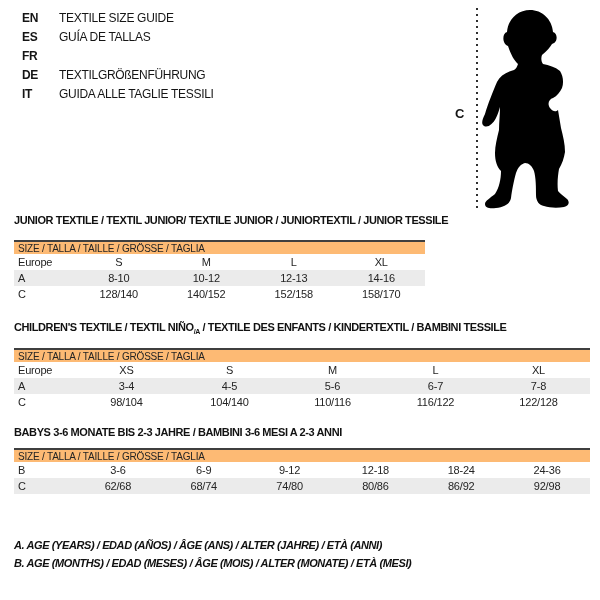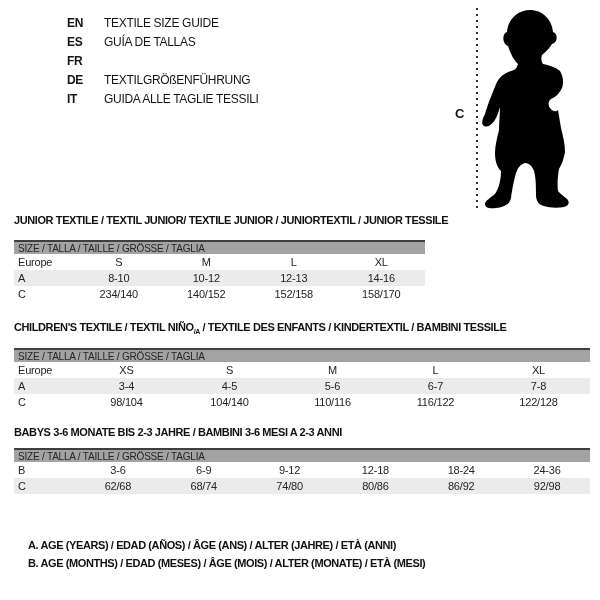--- a/index.html
+++ b/index.html
@@ -5,21 +5,21 @@
   * { margin:0; padding:0; box-sizing:border-box; }
   html,body { background:#ffffff; }
   #canvas {
     position:relative; width:600px; height:600px; background:#ffffff;
     font-family:"Liberation Sans","DejaVu Sans",sans-serif;
     color:#1f1f1f; overflow:hidden;
   }
 
   
   #languages { position:absolute; left:22px; top:11px; }
-  .lang-line { display:flex; height:19px; align-items:flex-end;margin-left:45px; }
+  .lang-line { display:flex; height:19px; align-items:flex-start; }
   .lang-code { width:37px; font-size:12px; font-weight:700; letter-spacing:-0.3px; color:#151515; }
   .lang-title { font-size:12px; font-weight:400; letter-spacing:-0.3px; color:#151515; white-space:nowrap; }
 
   
   #measure-line {
     position:absolute; left:476px; top:8px; width:2px; height:204px;
     background:repeating-linear-gradient(to bottom,#2f2f2f 0 2px,transparent 2px 6px);
   }
   #height-label { position:absolute; left:455px; top:106px; font-size:13px; font-weight:700; color:#151515; }
   #baby-svg { position:absolute; left:478px; top:8px; width:100px; height:204px; }
@@ -35,30 +35,30 @@
   }
   #tsec2 .tbl-title { white-space:normal; line-height:15px; }
   .tbl-title .title-line { display:block; white-space:nowrap; }
   .subsc { font-size:7px; vertical-align:sub; }
   #tsec0 .size-table { margin-top:14px; }
   #tsec1 .size-table { margin-top:10px; }
   #tsec2 .size-table { margin-top:8px; }
 
   .size-table { border-top:2px solid #3f3f3f; width:100%; }
   .size-bar {
-    height:12px; background:#a3a3a3; display:flex; align-items:center;
+    height:12px; background:#fdba74; display:flex; align-items:center;
     padding-left:4px; font-size:10px; letter-spacing:-0.2px; color:#242424;
   }
   .trow { display:flex; height:16px; align-items:center; font-size:11px; letter-spacing:-0.2px; color:#242424; }
   .trow.shaded { background:#ebebeb; }
   .rlabel { width:61px; padding-left:4px; flex:none; }
   .tcell { flex:1; text-align:center; }
 
   
-  #legend { position:absolute; left:28px; top:536px; }
+  #legend { position:absolute; left:14px; top:536px;font-style:italic; }
   .legend-line {
     height:18px; display:flex; align-items:center; font-size:11px;
     font-weight:700; letter-spacing:-0.4px; color:#111; white-space:nowrap;
   }
 </style>
 </head>
 <body>
 
 <div id="canvas">
 
@@ -141,21 +141,21 @@
         </div>
         <div class="trow shaded">
           <span class="rlabel">A</span>
           <span class="tcell">8-10</span>
           <span class="tcell">10-12</span>
           <span class="tcell">12-13</span>
           <span class="tcell">14-16</span>
         </div>
         <div class="trow">
           <span class="rlabel">C</span>
-          <span class="tcell">234/140</span>
+          <span class="tcell">128/140</span>
           <span class="tcell">140/152</span>
           <span class="tcell">152/158</span>
           <span class="tcell">158/170</span>
         </div>
       </div>
   </section>
   <section class="tsec" id="tsec1">
     <div class="tbl-title"><span>CHILDREN'S TEXTILE / TEXTIL NIÑO</span><span class="subsc">/A</span><span> / TEXTILE DES ENFANTS / KINDERTEXTIL / BAMBINI TESSILE</span></div>
     <div class="size-table">
         <div class="size-bar">SIZE / TALLA / TAILLE / GRÖSSE / TAGLIA</div>

